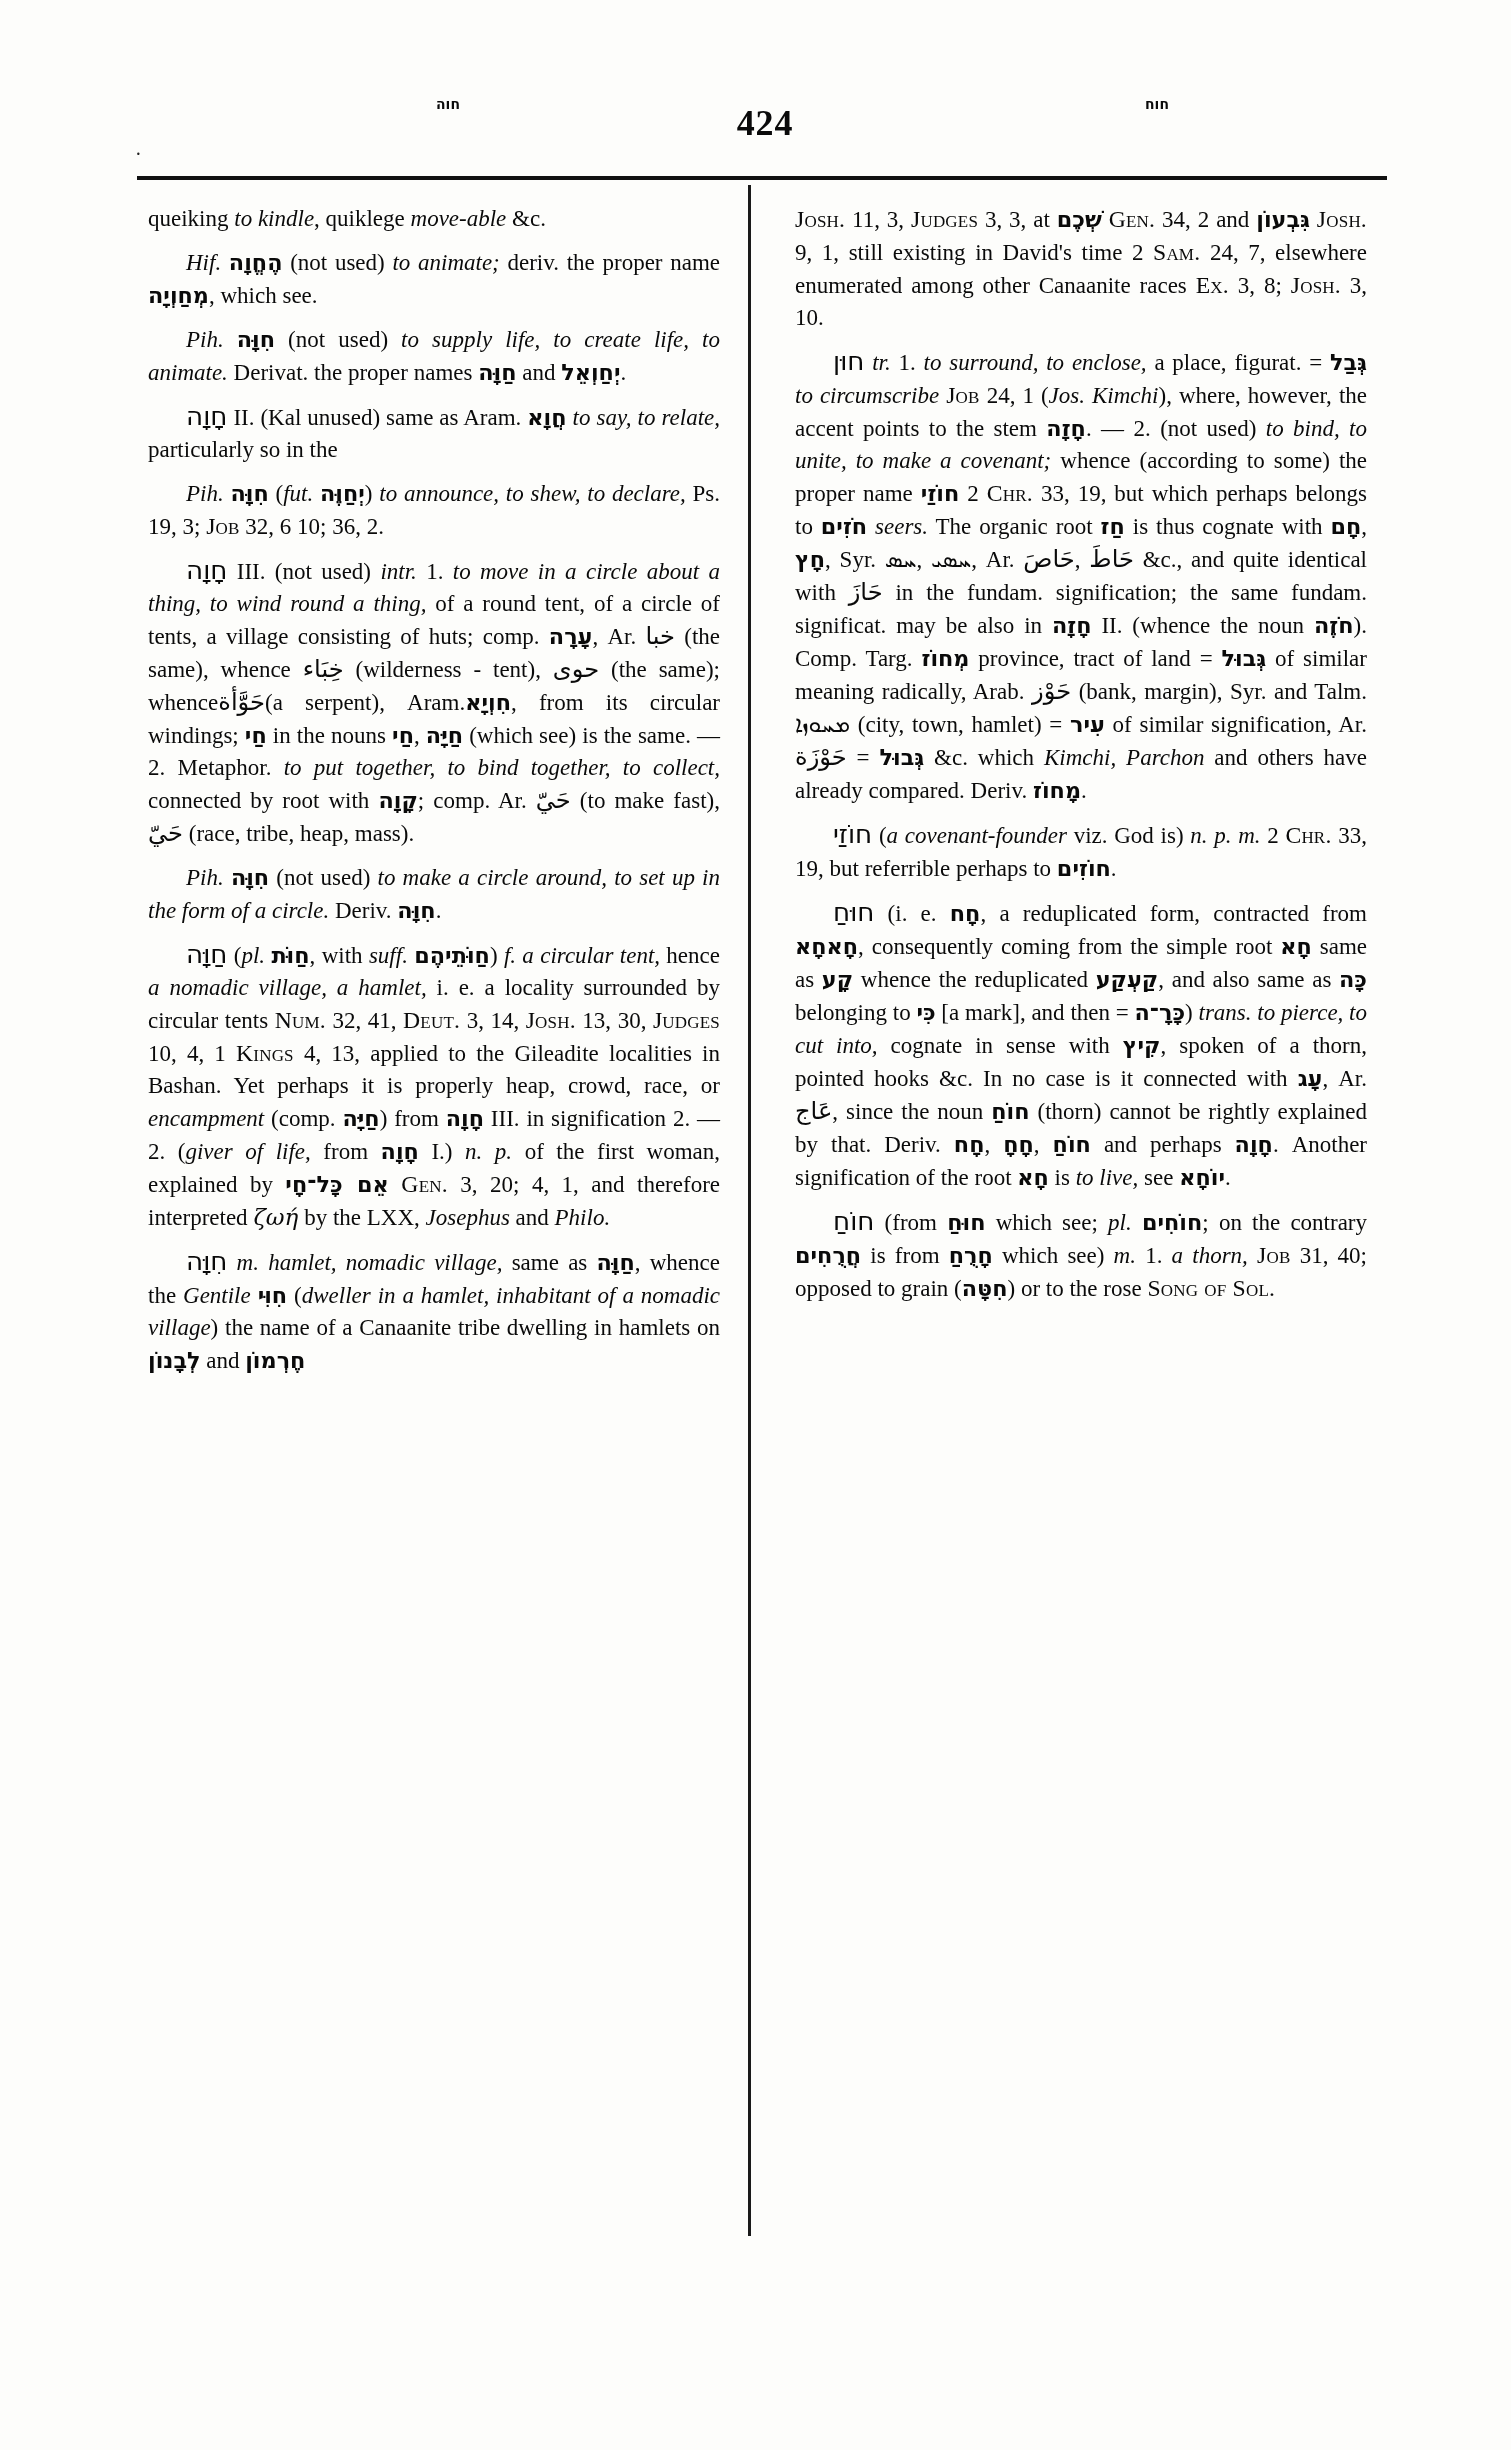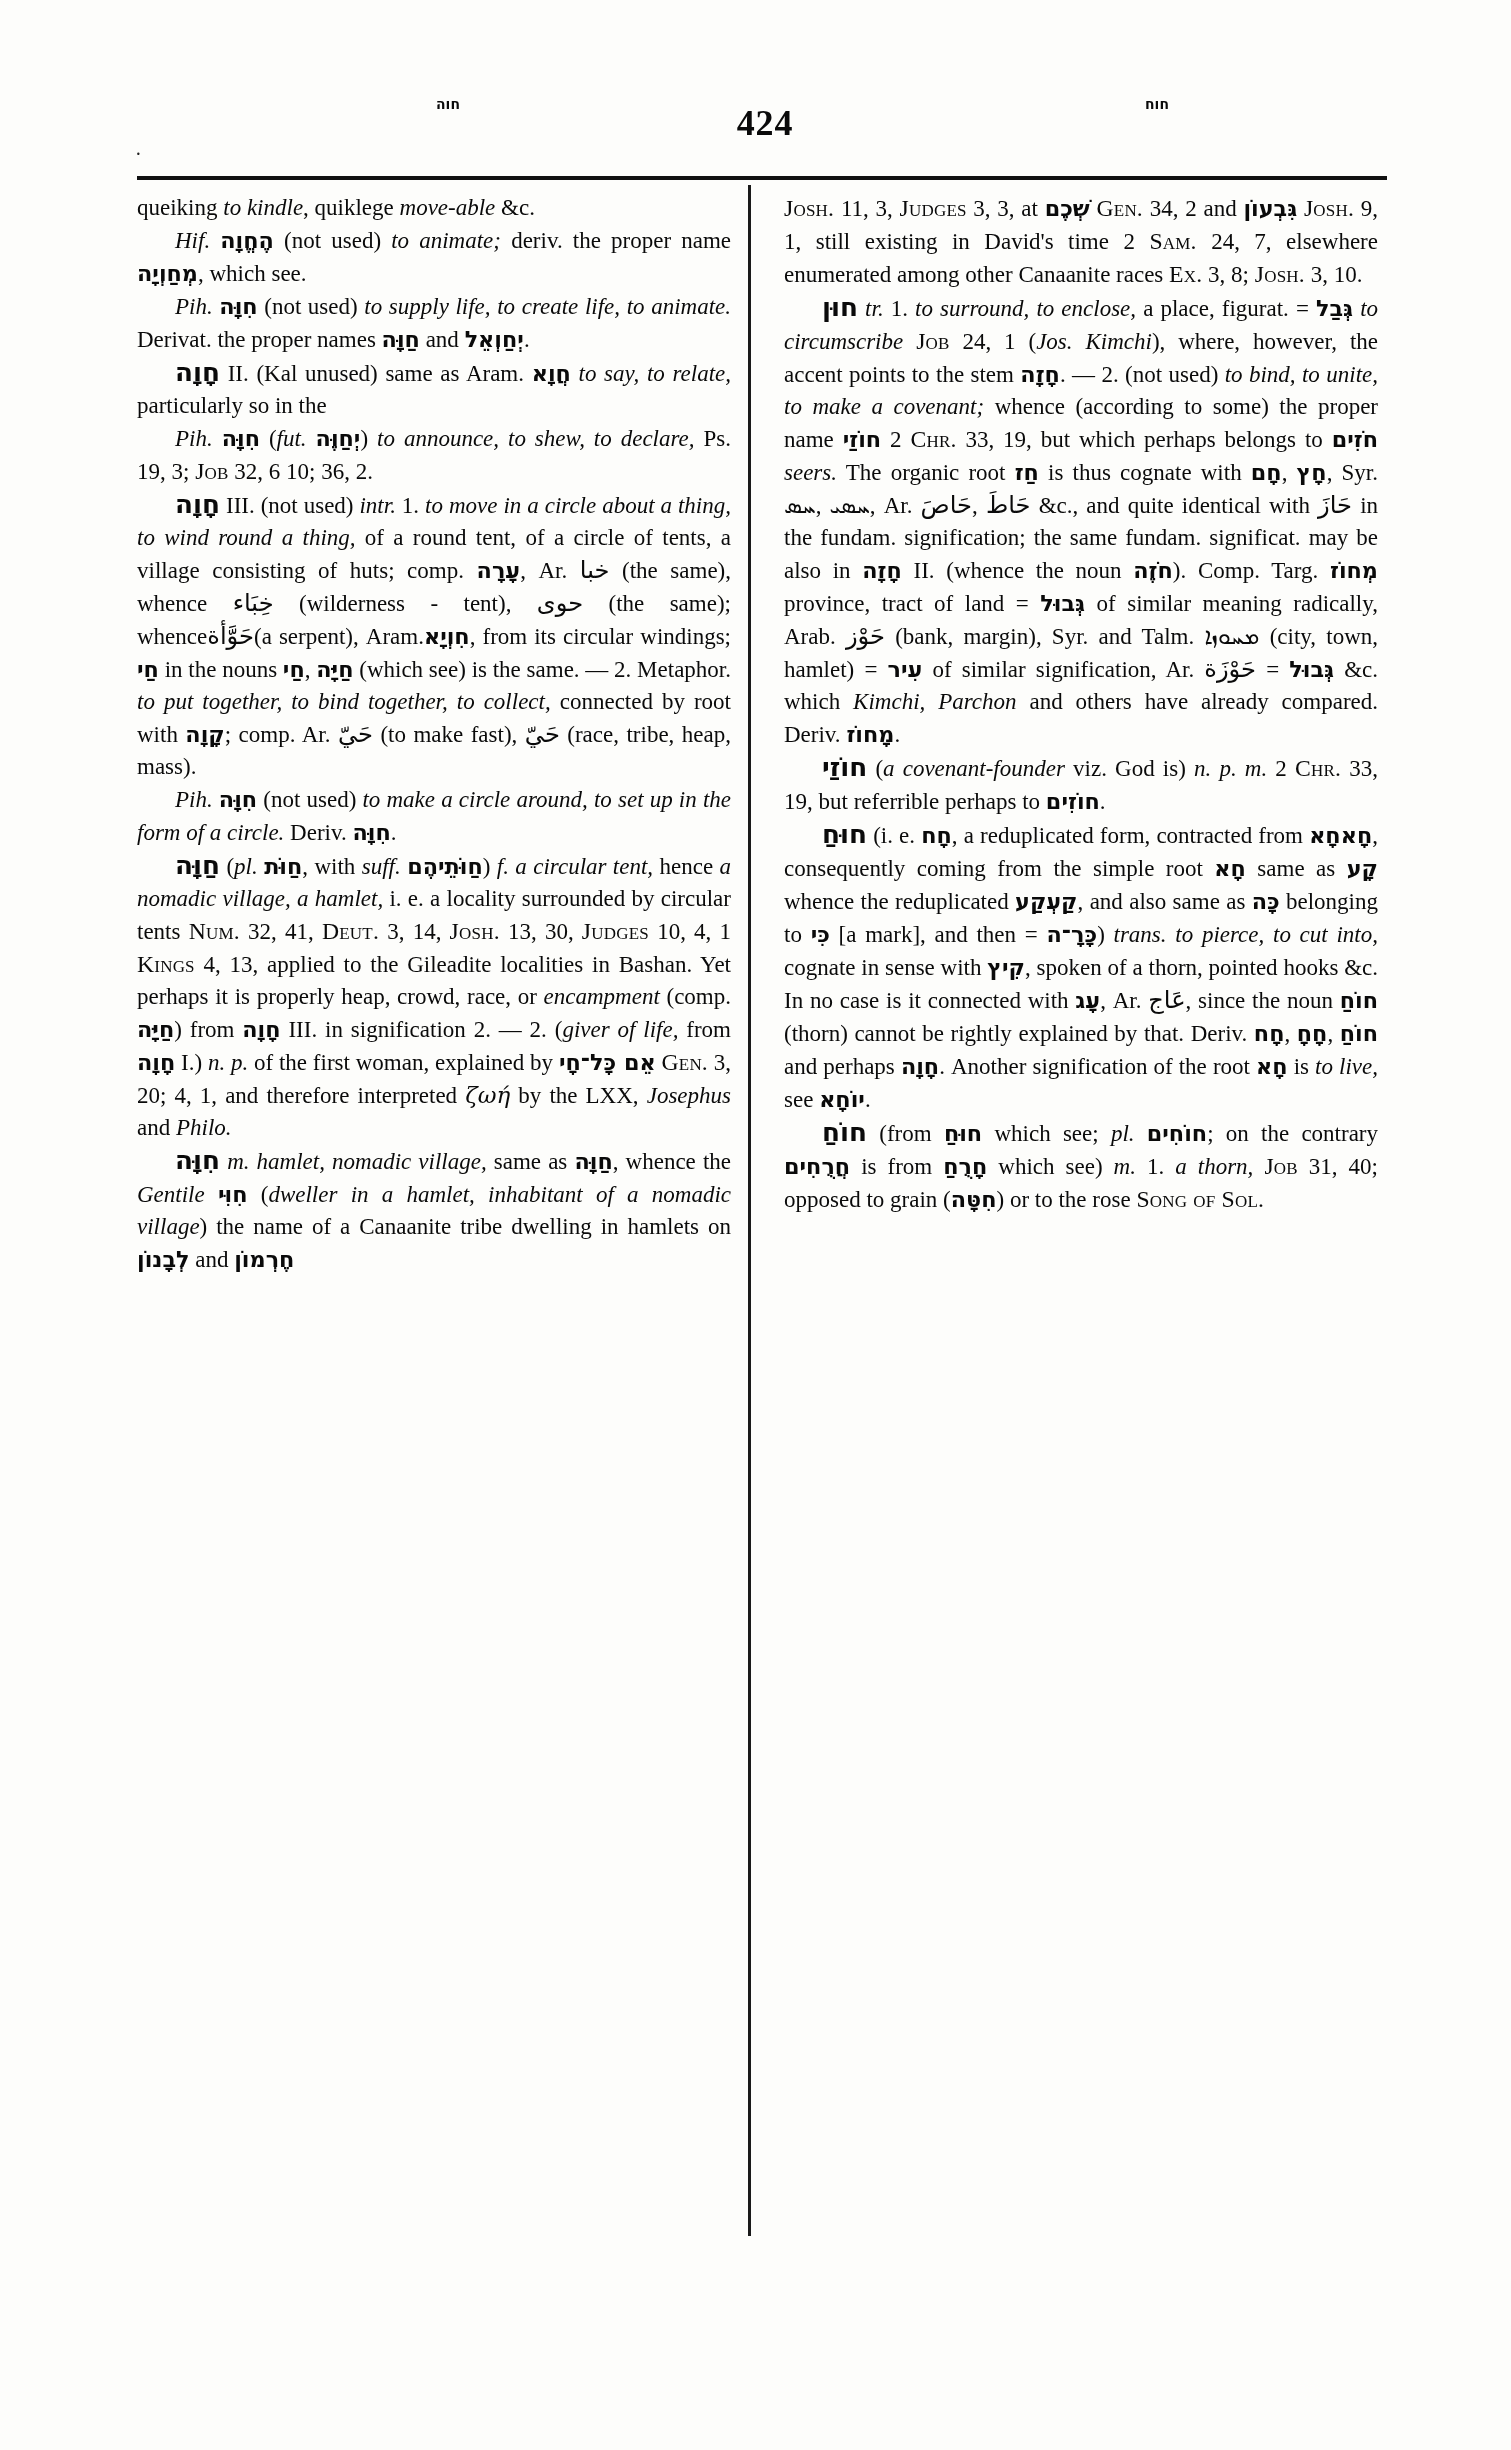--- a/index.html
+++ b/index.html
@@ -99,21 +99,21 @@
   .col-divider {
     position: absolute;
     left: 748px;
     top: 185px;
     width: 2.7px;
     height: 2051px;
     background: #1a1a1a;
   }
 
   p {
-    margin: 0;
+    margin: 11px;
     text-indent: 0;
   }
   p.ind { text-indent: 38px; }
 
   
   .it { font-style: italic; }
   .sc {
     font-variant: small-caps;
     font-size: 1.03em;
     letter-spacing: 0.2px;
@@ -122,21 +122,21 @@
     font-family: "DejaVu Sans", sans-serif;
     font-size: 0.97em;
     font-weight: 700;
     direction: rtl;
     unicode-bidi: isolate;
     letter-spacing: 0px;
   }
   .hebbig {
     font-family: "DejaVu Sans", sans-serif;
     font-size: 1.14em;
-    font-weight: 700;
+    font-weight: 400;
     direction: rtl;
     unicode-bidi: isolate;
   }
   .ar {
     font-family: "DejaVu Sans", sans-serif;
     font-size: 1.05em;
     direction: rtl;
     unicode-bidi: isolate;
   }
   .syr {

